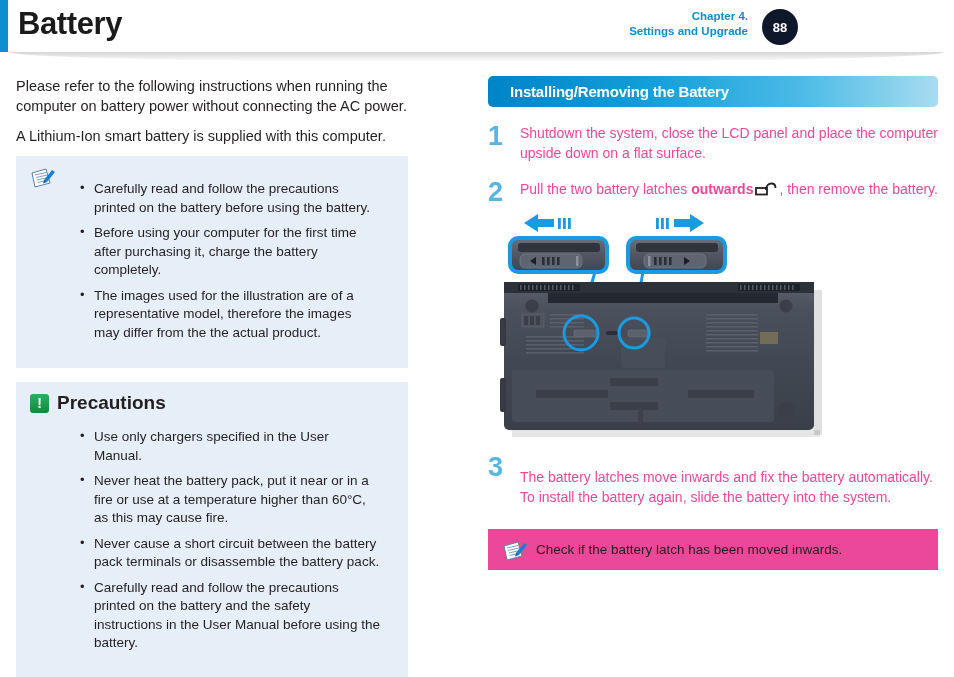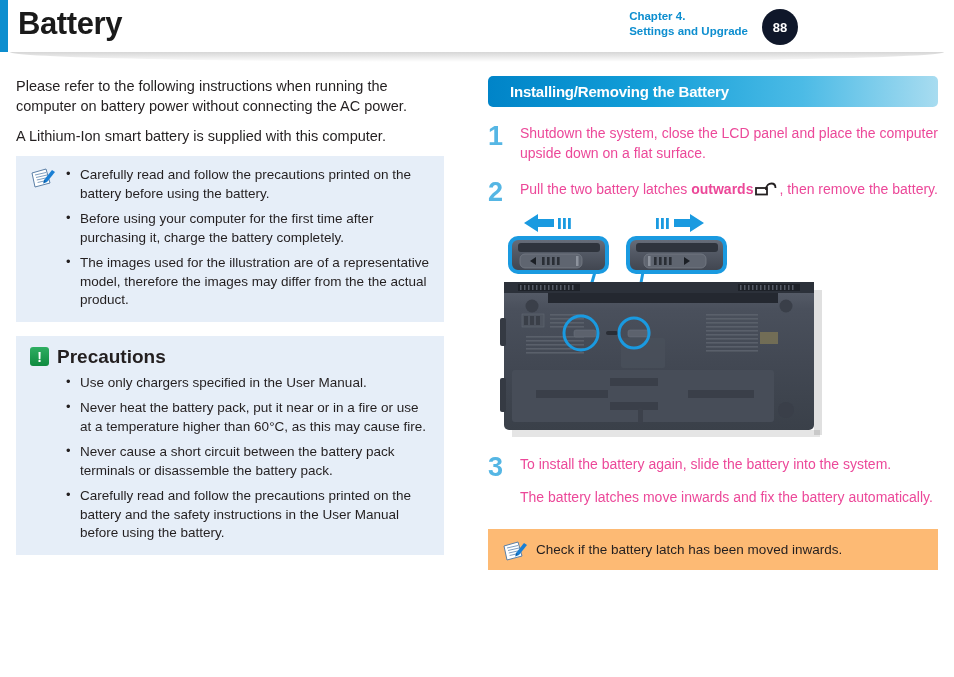--- a/index.html
+++ b/index.html
@@ -22,39 +22,40 @@
     background:#0d8ecf;
   }
   .page-title{
     position:absolute;left:18px;top:6px;
     font-size:31px;font-weight:bold;letter-spacing:-0.4px;
     color:#1a1a1a;
     font-family:"Liberation Sans","DejaVu Sans",sans-serif;
   }
   .header-chapter{
     position:absolute;right:58px;top:9px;
+    text-align:right;
     color:#0d8ecf;
     font-size:11.5px;font-weight:bold;line-height:15px;
   }
   .page-badge{
     position:absolute;right:8px;top:9px;
     width:36px;height:36px;border-radius:50%;
     background:#0f172a;
     color:#ffffff;font-size:13px;font-weight:bold;
     display:flex;align-items:center;justify-content:center;
   }
   .header-shadow{
     position:absolute;left:10px;top:52px;width:934px;height:10px;
     background:linear-gradient(to bottom,rgba(0,0,0,0.16),rgba(0,0,0,0));
     border-radius:0 0 50% 50%/0 0 100% 100%;
   }
 
   
   .col-left{
-    position:absolute;left:16px;top:76px;width:428px;
+    position:absolute;left:16px;top:76px;width:392px;
   }
   .col-right{
     position:absolute;left:488px;top:76px;width:450px;
   }
 
   .body-para{
     font-size:14.5px;line-height:20px;color:#231f20;margin:0 0 10px 0;
   }
 
   
@@ -62,21 +63,21 @@
     background:#e6eef8;
     padding:10px 14px 12px 14px;
     position:relative;
     margin-top:10px;
   }
   .note-box.with-icon{padding-left:48px;}
   .note-icon{
     position:absolute;left:14px;top:11px;width:26px;height:22px;
   }
   .bullet-list{
-    list-style:none;margin:0;padding:0;
+    list-style:none;margin:14px;padding:0;
   }
   .bullet-list li{
     position:relative;padding-left:16px;
     font-size:13.5px;line-height:18.5px;color:#231f20;
     margin-bottom:7px;
   }
   .bullet-list li:last-child{margin-bottom:0;}
   .bullet-list li:before{
     content:"\2022";position:absolute;left:2px;top:-1px;font-size:13px;color:#231f20;
   }
@@ -134,21 +135,21 @@
     display:inline-block;vertical-align:-2px;margin:0 2px;
   }
 
   
   .illustration{
     position:relative;width:450px;height:228px;margin-top:6px;
   }
 
   
   .check-note{
-    background:#fdba74;
+    background:#ec4899;
     padding:11px 14px 11px 48px;
     position:relative;
     margin-top:22px;
   }
   .check-note .note-icon{top:11px;}
   .check-text{font-size:13.5px;line-height:18px;color:#231f20;}
 </style>
 </head>
 <body>
 
@@ -397,22 +398,22 @@
           <rect x="178" y="8" width="2.8" height="11"></rect>
         </g>
         <polygon points="186,9 202,9 202,4 216,13 202,22 202,17 186,17" fill="#1a9ae0"></polygon>
       </g>
     </svg>
   </div>
 
   <div class="step">
     <div class="step-num">3</div>
     <div class="step-body">
+      <p class="step-text second">The battery latches move inwards and fix the battery automatically.</p>
       <p class="step-text">To install the battery again, slide the battery into the system.</p>
-      <p class="step-text second">The battery latches move inwards and fix the battery automatically.</p>
     </div>
   </div>
 
   <div class="check-note">
     <span class="note-icon">
       <svg width="26" height="22" viewBox="0 0 26 22">
         <polygon points="2,6 16,2 20,16 5,20" fill="#ffffff" stroke="#5b7fa6" stroke-width="1"></polygon>
         <g stroke="#7e9ec0" stroke-width="1">
           <line x1="5" y1="8" x2="16" y2="5.5"></line>
           <line x1="6" y1="10.5" x2="17" y2="8"></line>

